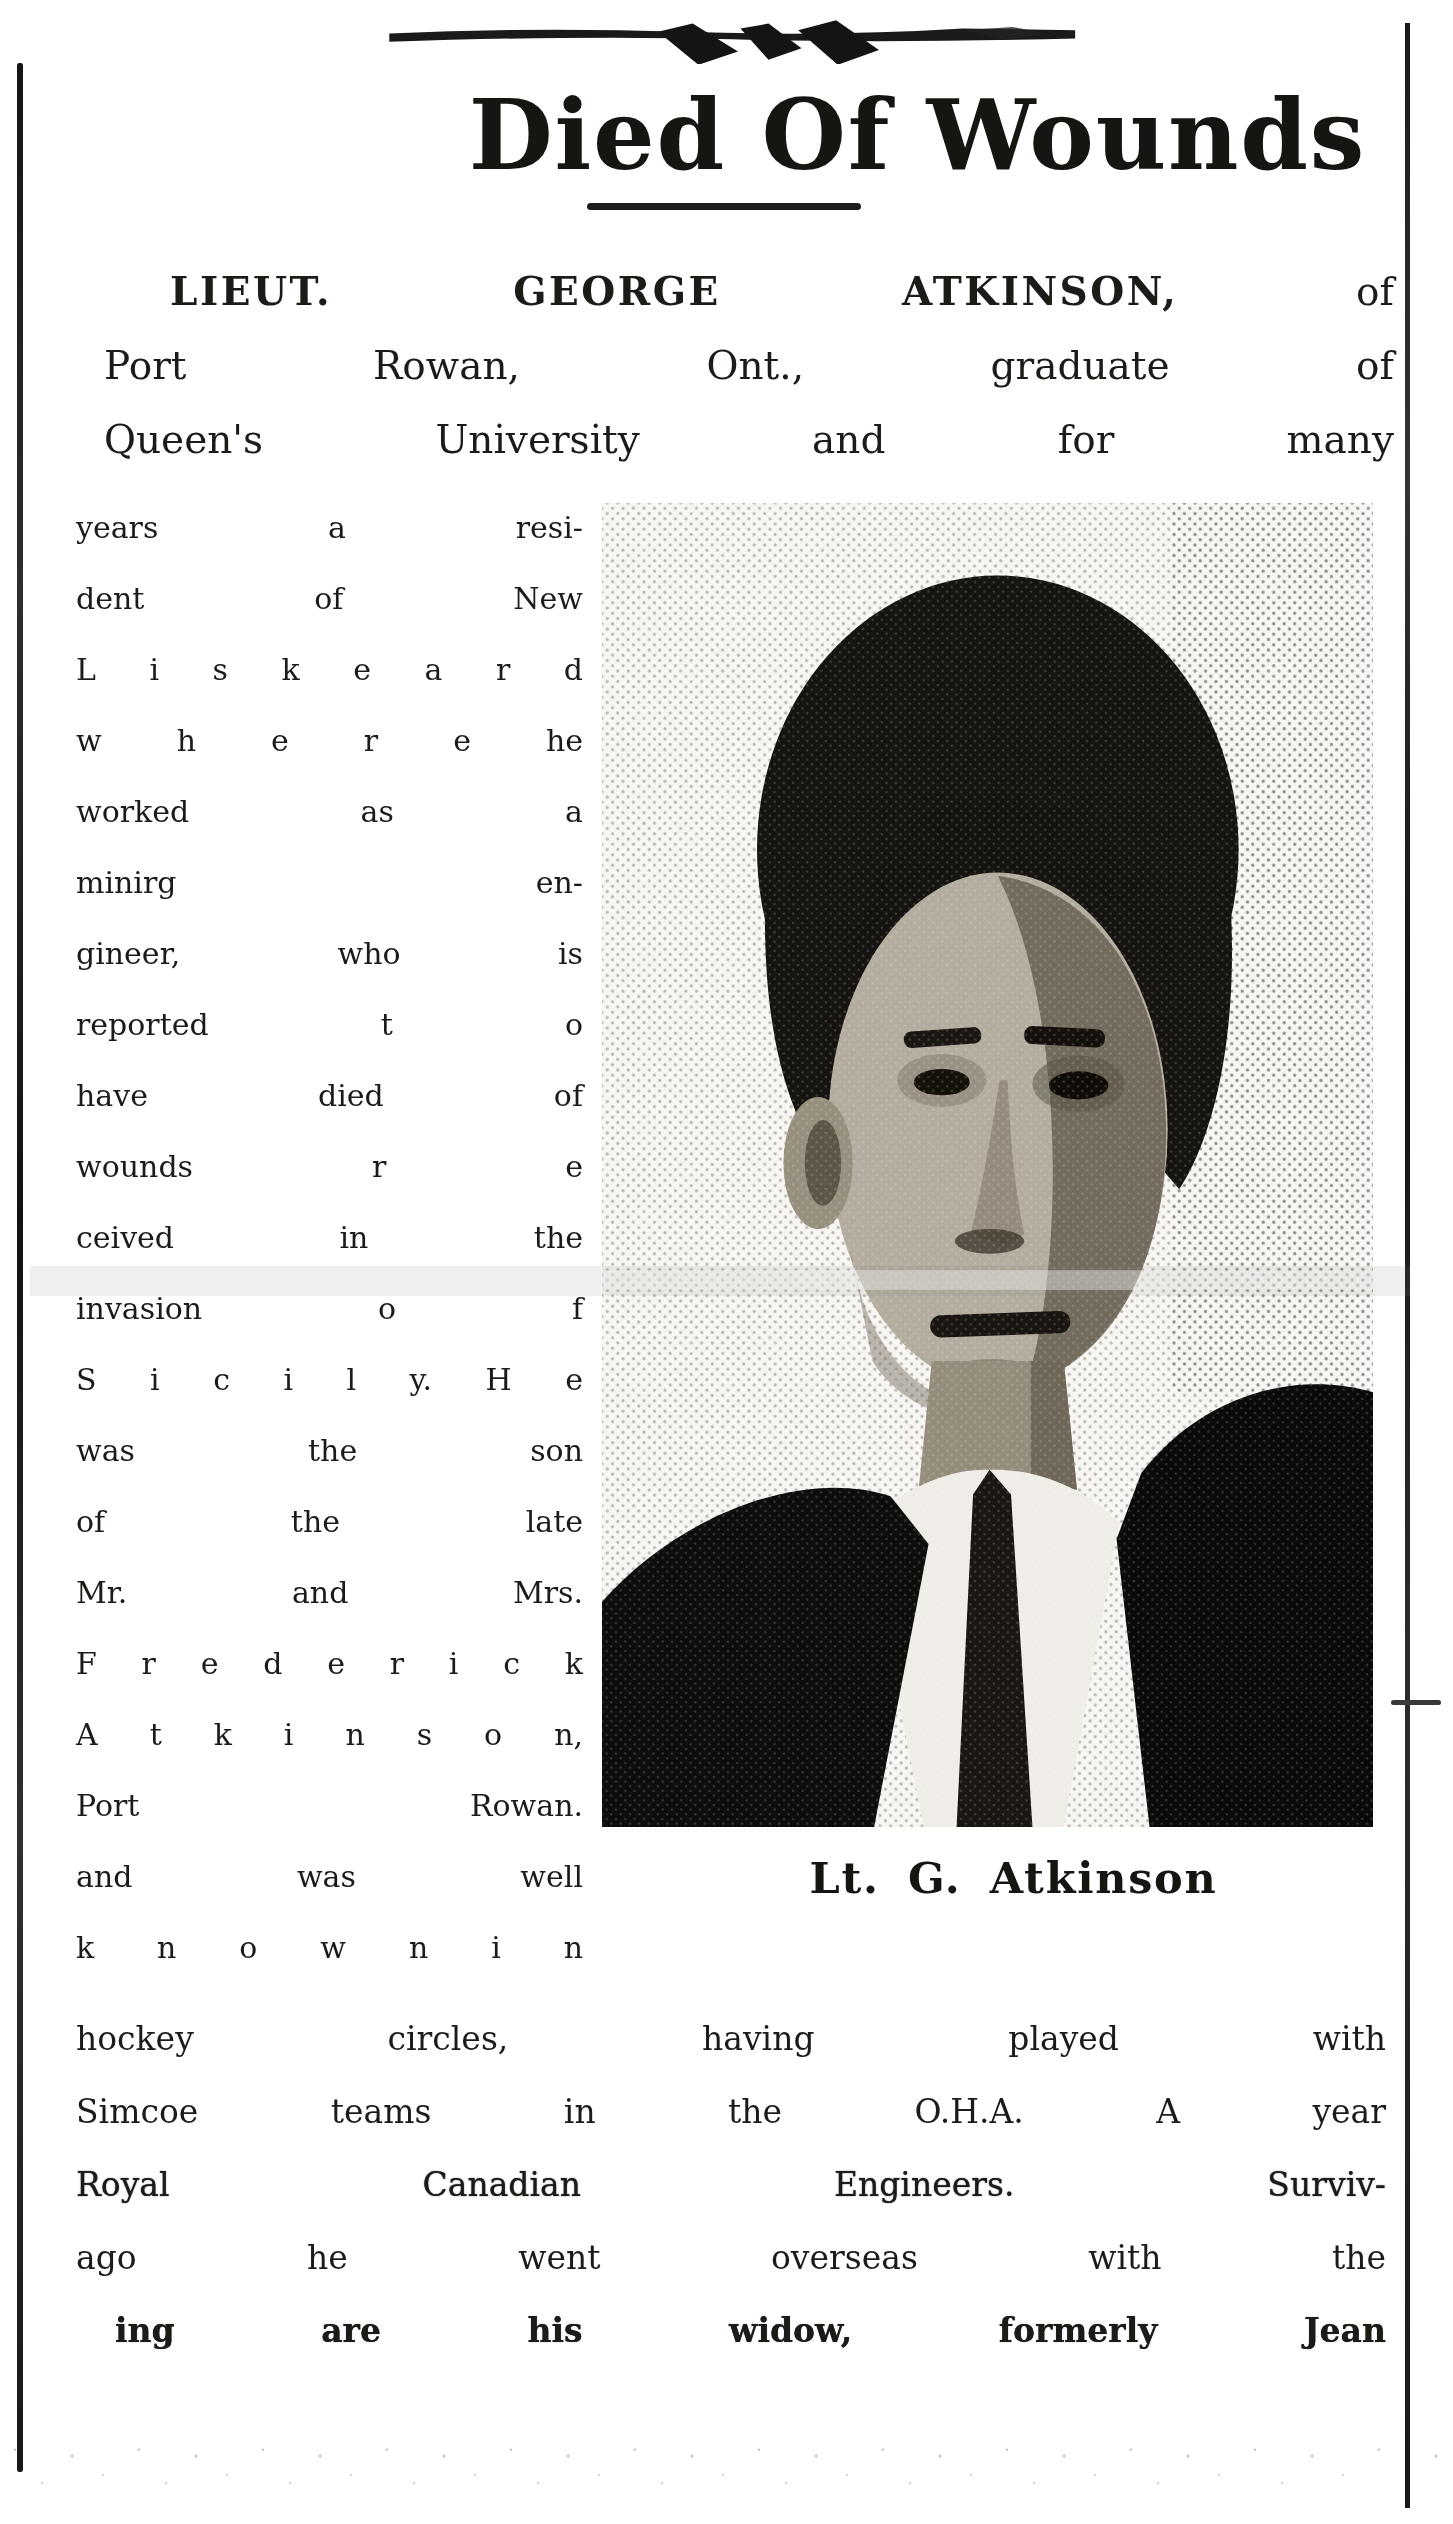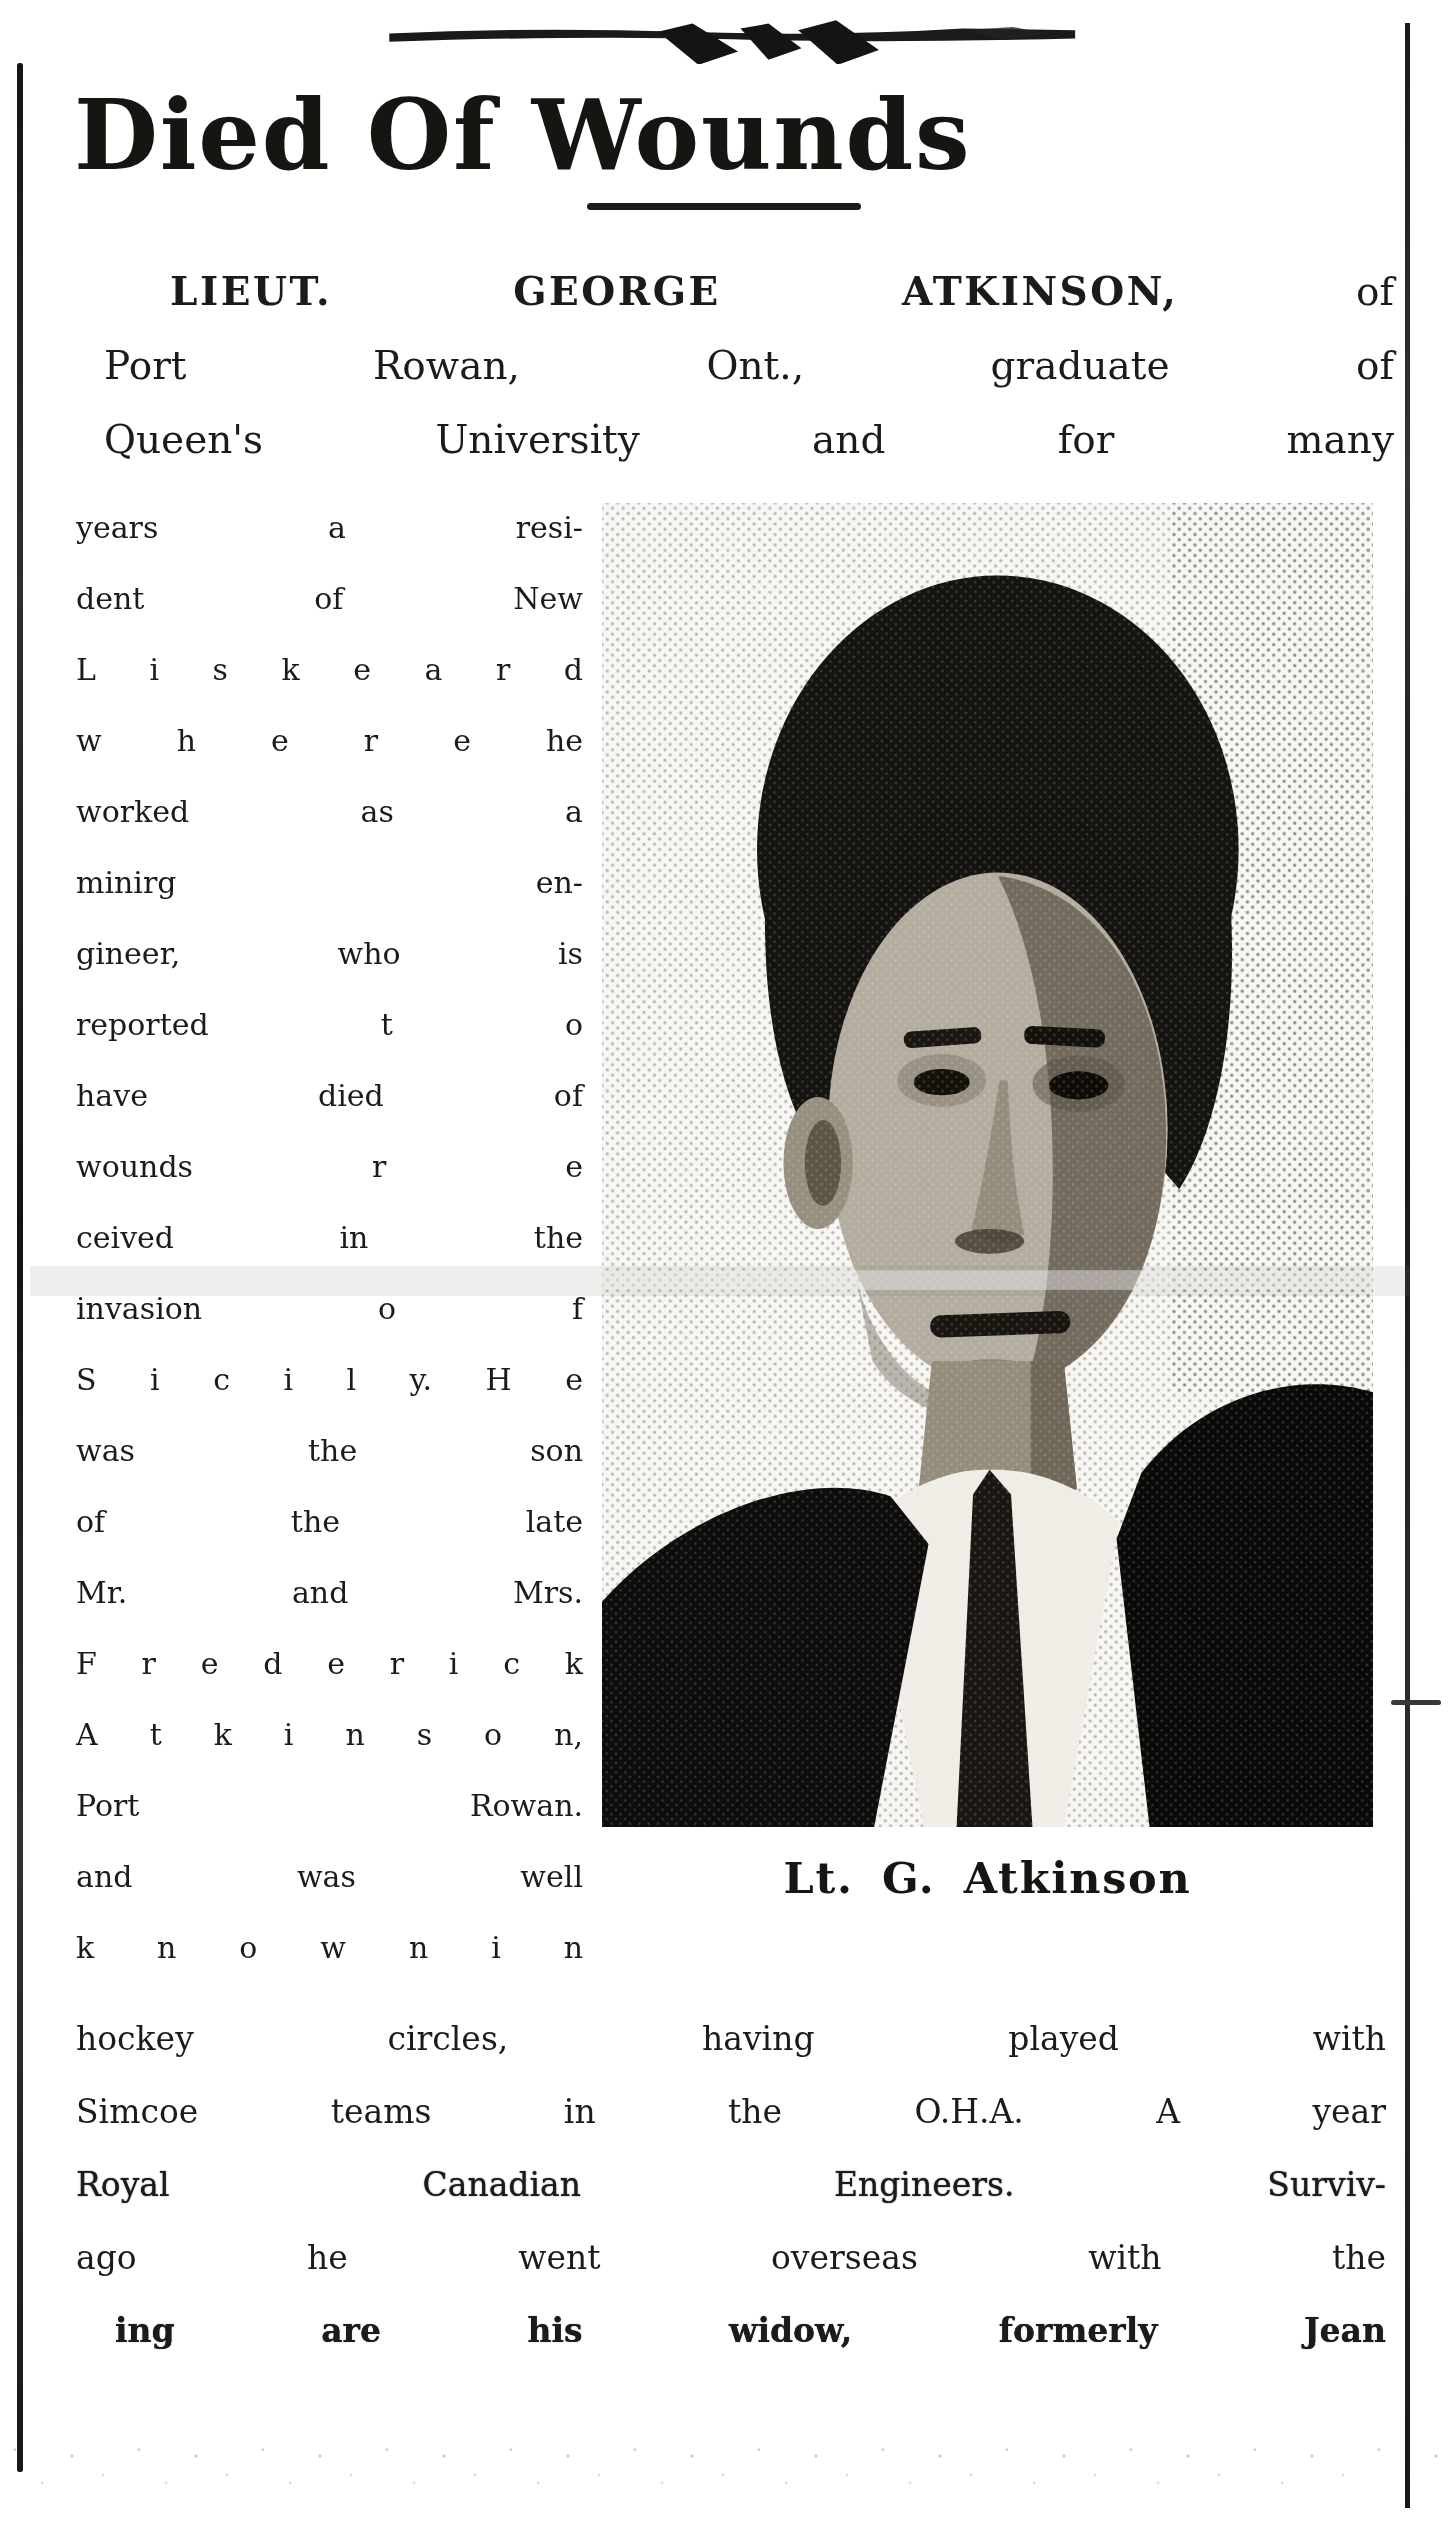--- a/index.html
+++ b/index.html
@@ -7,37 +7,37 @@
     position:relative;width:1453px;height:2525px;background:#ffffff;
     font-family:"DejaVu Serif","Liberation Serif",serif;color:#1d1b18;overflow:hidden;
   }
   
   .rule-left{position:absolute;left:17.3px;top:63px;width:5.8px;height:2409px;
     background:linear-gradient(#151515,#2e2e2e 22%,#121212 48%,#303030 74%,#181818);border-radius:2.5px;}
   .rule-right{position:absolute;left:1405px;top:23px;width:5px;height:2485px;
     background:linear-gradient(#1a1a1a,#343434 18%,#141414 40%,#2c2c2c 66%,#191919);}
   .rule-right-tick{position:absolute;left:1391px;top:1700px;width:50px;height:5px;background:#383838;border-radius:2.5px;}
   .top-rule{position:absolute;left:386px;top:16.5px;width:691px;height:48px;}
-  .headline{position:absolute;left:74px;top:78px;width:1292px;text-align:left;
+  .headline{position:absolute;left:74px;top:78px;width:1292px;text-align:right;
     font-size:97px;font-weight:700;letter-spacing:1.7px;white-space:nowrap;color:#171512;}
   .headline-rule{position:absolute;left:587px;top:203px;width:274px;height:7.4px;background:#1c1c1c;border-radius:4.1px;}
 
   
   .jl{text-align:justify;text-align-last:justify;-moz-text-align-last:justify;}
   .lead{position:absolute;left:76px;top:254px;width:1290px;font-size:39px;line-height:74px;margin-left:28px;}
   .lead .indent{padding-left:66px;}
   .lead b{font-weight:700;letter-spacing:2.5px;}
   .leftcol{position:absolute;left:76px;top:492px;width:507px;font-size:30px;line-height:71px;}
   .bottom{position:absolute;left:76px;top:2002px;width:1310px;font-size:33px;line-height:73px;}
   .smudge{text-shadow:0 0 1.2px #1d1b18;}
   .heavy{font-weight:700;text-shadow:0 0 0.8px #1d1b18;margin-left:39px;}
 
   .photo{position:absolute;left:602px;top:503px;width:771px;height:1324px;}
   .photo svg{display:block;width:100%;height:100%;}
-  .caption{position:absolute;left:602px;top:1853px;width:771px;text-align:center;
+  .caption{position:absolute;left:628px;top:1853px;width:771px;text-align:center;
     font-size:43px;font-weight:700;letter-spacing:1.7px;word-spacing:11.6px;color:#171512;}
 
   .streak{position:absolute;left:30px;top:1266px;width:1380px;height:30px;background:rgba(126,122,114,0.12);}
   .speckles{position:absolute;left:0;top:2426px;width:1453px;height:99px;opacity:.8;
     background-image:
       radial-gradient(circle at 12% 30%, rgba(0,0,0,.28) 0.8px, transparent 1.7px),
       radial-gradient(circle at 34% 72%, rgba(0,0,0,.2) 0.8px, transparent 1.7px),
       radial-gradient(circle at 58% 38%, rgba(0,0,0,.24) 1.2px, transparent 2.1px),
       radial-gradient(circle at 83% 62%, rgba(0,0,0,.18) 0.8px, transparent 1.7px);
     background-size:124px 79px;}

